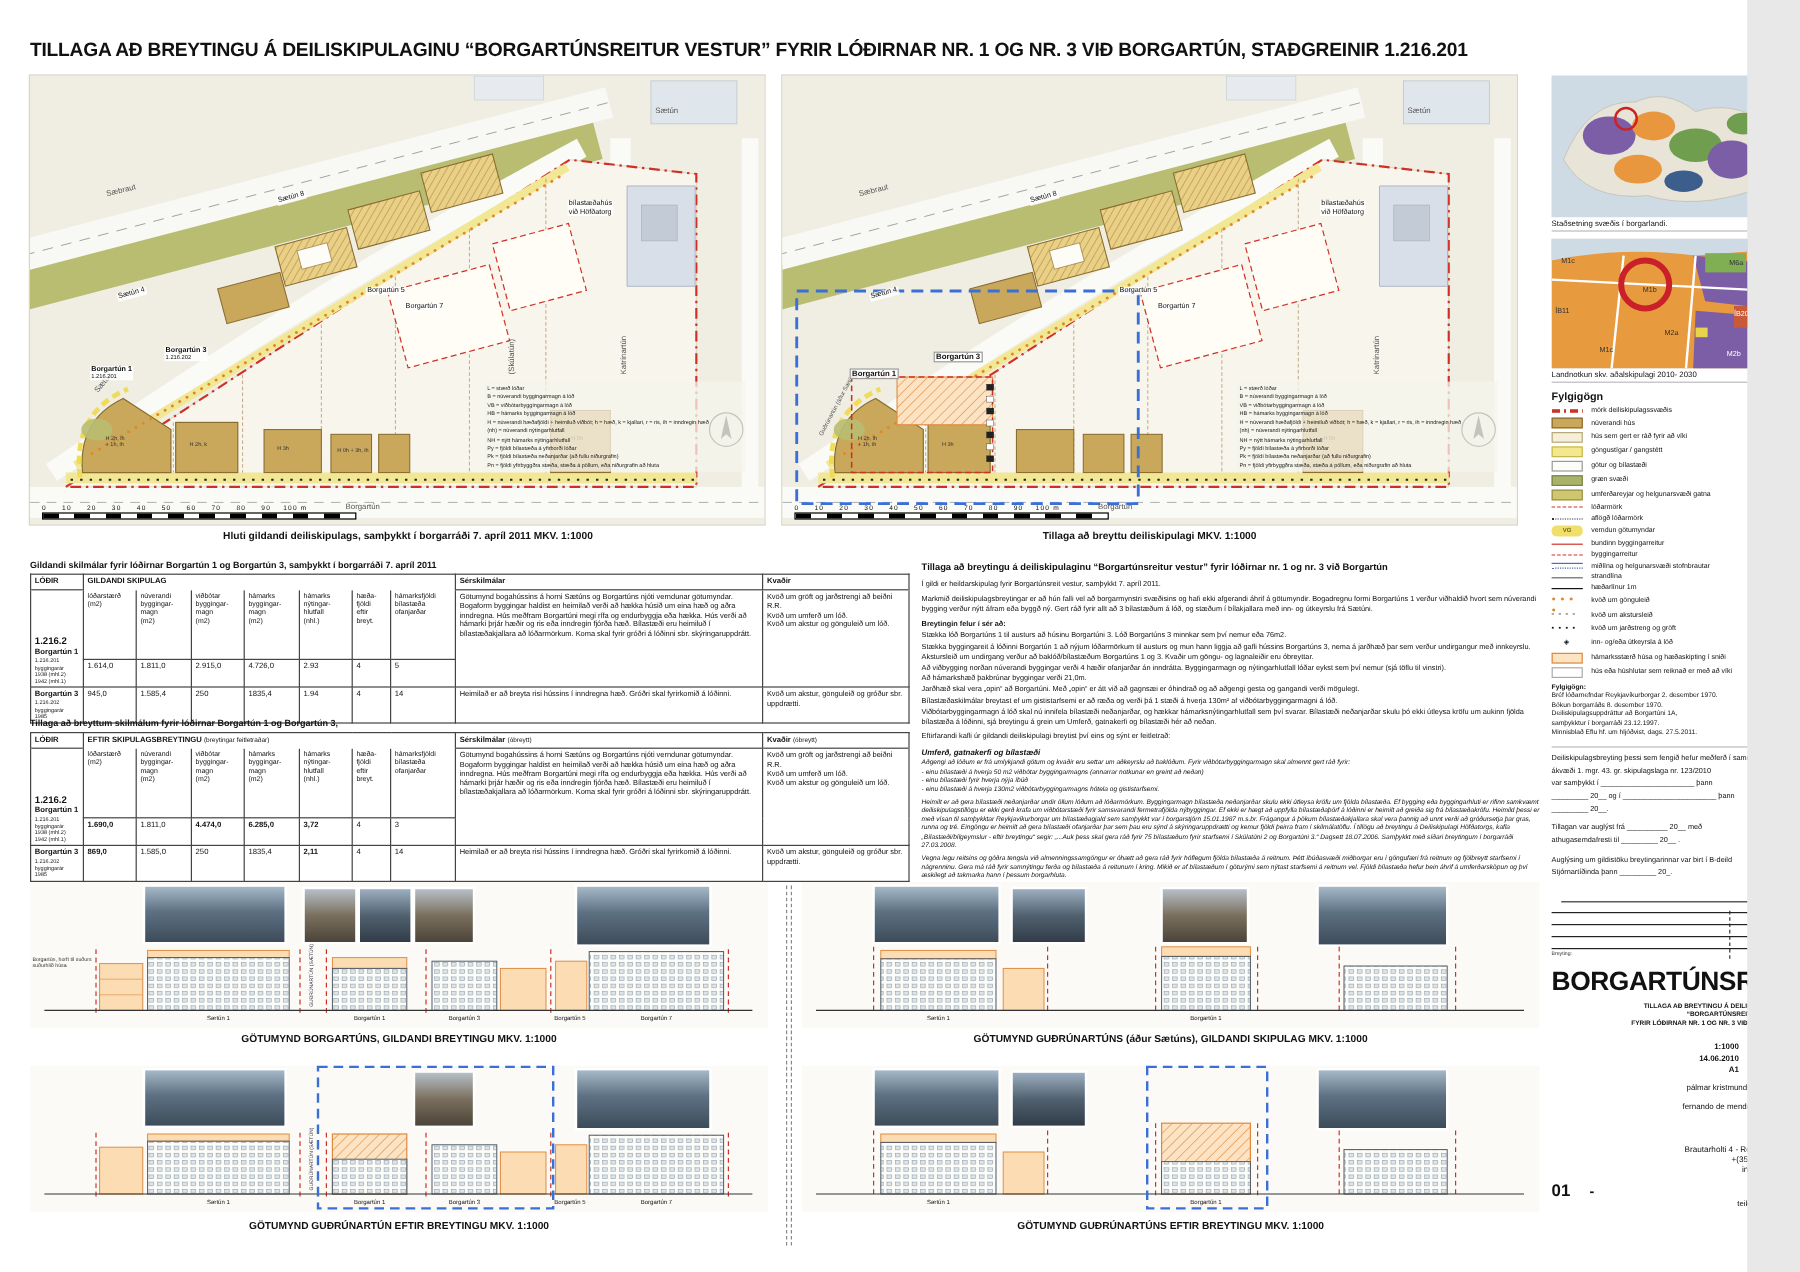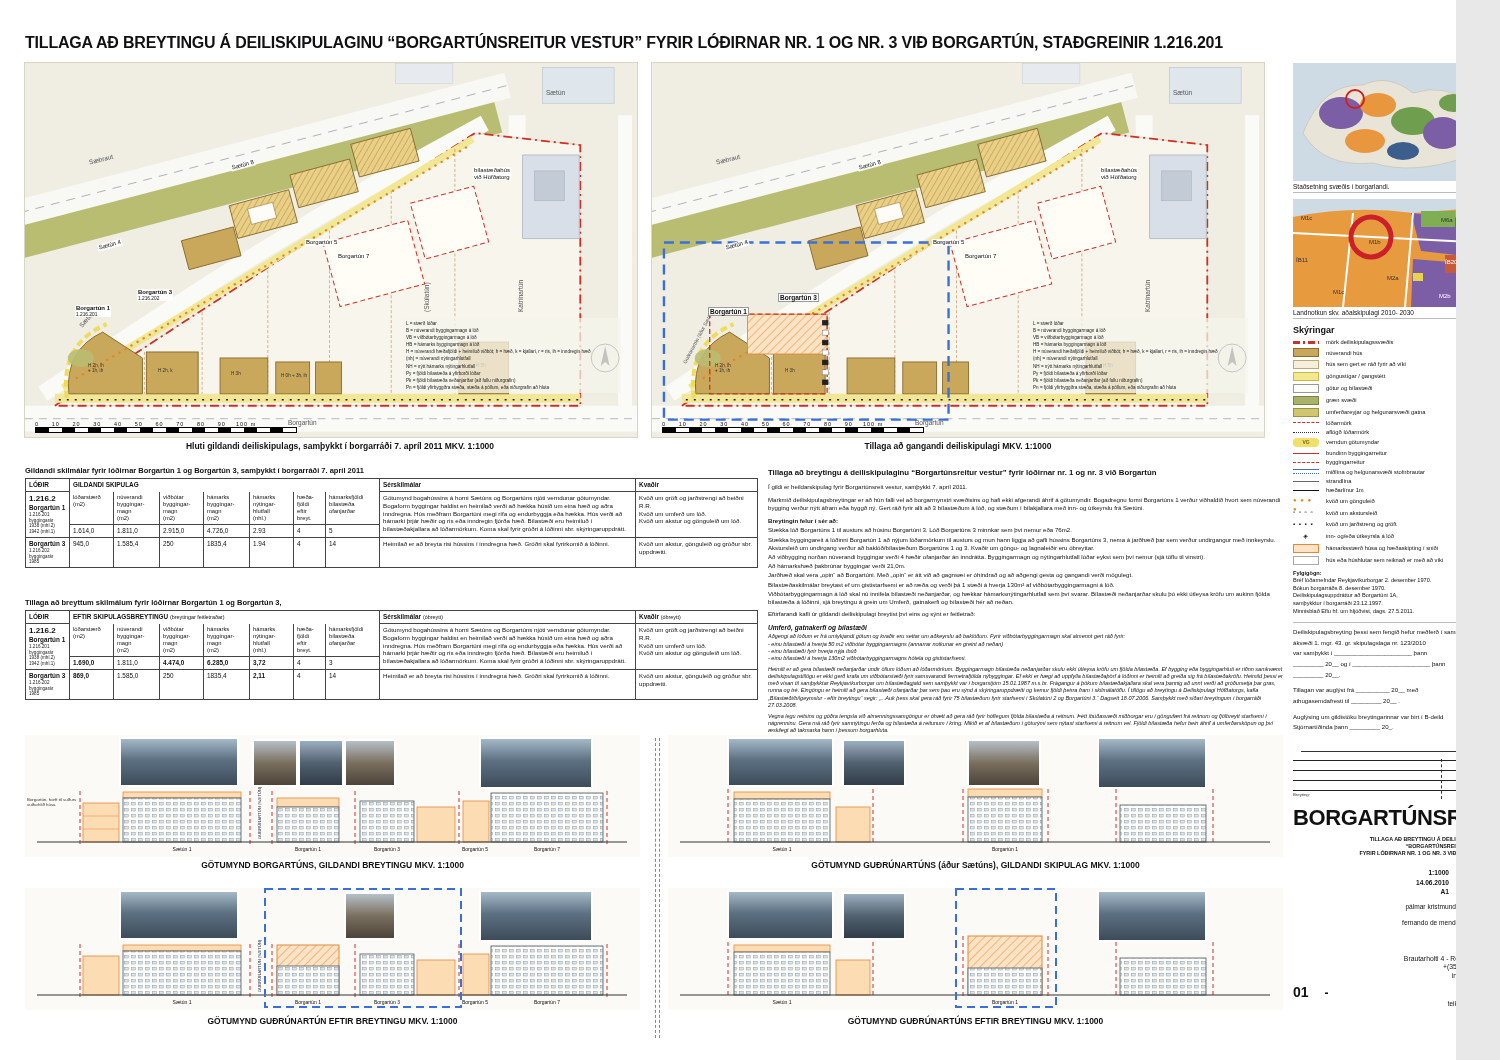--- a/index.html
+++ b/index.html
@@ -30,21 +30,21 @@
   
   .tbl-title{position:absolute;left:25px;font-size:7.5px;font-weight:bold;}
   table.spec{position:absolute;left:25px;border-collapse:collapse;table-layout:fixed;
              font-size:6.2px;line-height:1.25;background:#fff;}
   table.spec th,table.spec td{border:0.6px solid #444;padding:2px 3px;vertical-align:top;text-align:left;}
   table.spec{border:1.5px solid #000;}
   table.spec .band th{font-weight:bold;font-size:6.4px;border-bottom:none;}
   table.spec .subhead th{font-weight:normal;border-top:none;font-size:5.8px;}
   table.spec td.num{text-align:left;font-size:6.4px;}
   table.spec td.b{font-weight:bold;}
-  .zone{font-weight:bold;font-size:8px;}
+  .zone{font-weight:bold;font-size:8px;margin-top:36px;}
   .lotname{font-weight:bold;font-size:6.4px;}
   .lotsub{font-size:4.6px;line-height:1.2;color:#222;}
   .gnote,.hnote{font-weight:normal;font-size:5.4px;}
   
   .proposal{position:absolute;left:768px;top:468px;width:518px;font-size:6.1px;line-height:1.35;}
   .proposal .hd{font-weight:bold;font-size:7.8px;margin-bottom:4px;}
   .proposal p{margin:0 0 5px 0;}
   .proposal .sub{font-weight:bold;margin-bottom:1px;}
   .proposal .item{margin:0 0 1px 0;}
   .proposal .uhd{font-weight:bold;font-style:italic;font-size:6.6px;margin:4px 0 1px 0;}
@@ -296,21 +296,21 @@
       <div>NH = nýtt hámarks nýtingarhlutfall</div>
       <div>Py = fjöldi bílastæða á yfirborði lóðar</div>
       <div>Pk = fjöldi bílastæða neðanjarðar (að fullu niðurgrafin)</div>
       <div>Pn = fjöldi yfirbyggðra stæða, stæða á pöllum, eða niðurgrafin að hluta</div>
     </div>
     <div class="scale-wrap">
       <div class="scale-nums">0     10     20     30     40     50     60     70     80     90    100 m</div>
       <div class="scale-bar"></div>
     </div>
   </div>
-  <div class="map-caption" style="left:652px">Tillaga að gangandi deiliskipulagi   MKV. 1:1000</div>
+  <div class="map-caption" style="left:652px">Tillaga að breyttu deiliskipulagi   MKV. 1:1000</div>
 
   <div class="tbl-title" style="top:466px">Gildandi skilmálar fyrir lóðirnar Borgartún 1 og Borgartún 3, samþykkt í borgarráði 7. apríl 2011</div>
   <table class="spec" style="top:478px;width:732px">
     <colgroup>
       <col style="width:44px">
         <col style="width:44px">
         <col style="width:46px">
         <col style="width:44px">
       <col style="width:46px">
         <col style="width:44px">
@@ -677,21 +677,21 @@
       <div class="tag" style="left:148px;top:18px">M6a</div>
       <div class="tag" style="left:76px;top:40px">M1b</div>
       <div class="tag" style="left:3px;top:58px">ÍB11</div>
       <div class="tag" style="left:152px;top:60px;color:#fff">ÍB20</div>
       <div class="tag" style="left:94px;top:76px">M2a</div>
       <div class="tag" style="left:40px;top:90px">M1c</div>
       <div class="tag" style="left:146px;top:94px;color:#fff">M2b</div>
     </div>
     <div class="sb-cap">Landnotkun skv. aðalskipulagi 2010- 2030</div>
 
-    <div class="lg-title">Skýringar</div>
+    <div class="lg-title">Fylgigögn</div>
     <div>
       <div class="lg-row">
           <span class="sw sw-dashdot"></span>
           <span class="lg-lab">mörk deiliskipulagssvæðis</span>
         </div>
       <div class="lg-row">
           <span class="sw sw-tan"></span>
           <span class="lg-lab">núverandi hús</span>
         </div>
       <div class="lg-row">

